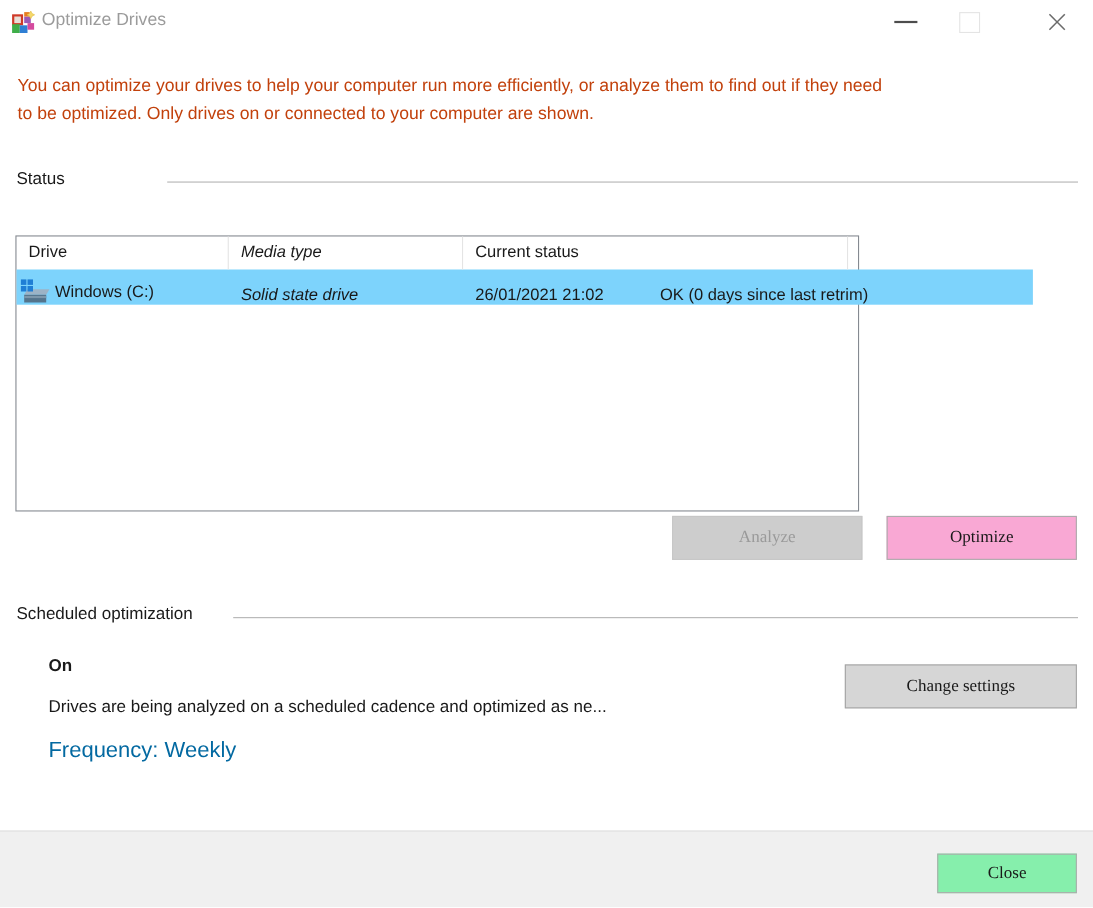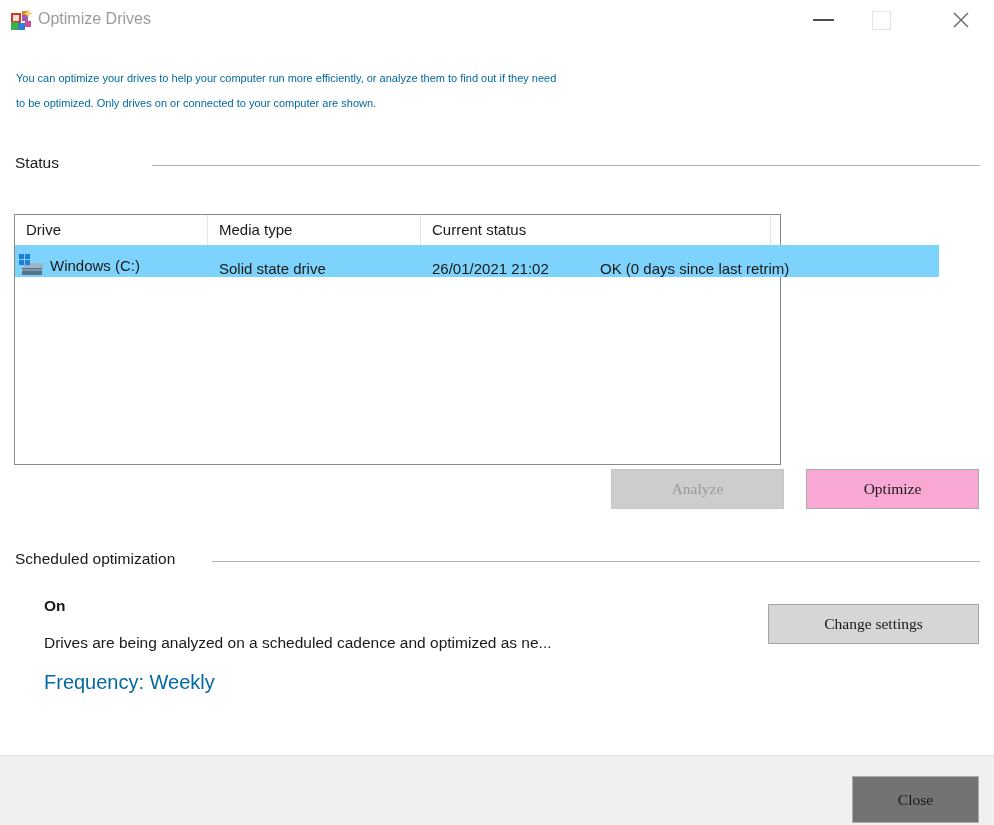--- a/index.html
+++ b/index.html
@@ -12,53 +12,53 @@
   .titlebar{position:absolute;left:0;top:0;width:994px;height:40px;}
   .app-icon{position:absolute;left:10px;top:9px;width:22px;height:22px;}
   .title-text{position:absolute;left:38px;top:10px;font-size:16px;color:#9b9b9b;white-space:nowrap;}
   .winbtn{position:absolute;top:0;width:46px;height:40px;display:flex;align-items:center;justify-content:center;}
   .btn-min{left:800px;}
   .btn-max{left:858px;}
   .btn-close{left:938px;}
   .min-glyph{width:21px;height:2px;background:#4d4d4d;}
   .max-glyph{width:17px;height:17px;border:1px solid #e4e4e4;background:#fff;}
   
-  .desc{position:absolute;left:16px;top:66px;font-size:11px;line-height:25px;color:#0369a1;}
+  .desc{position:absolute;left:16px;top:66px;font-size:16px;line-height:25px;color:#c2410c;}
   
   .sec-heading{position:absolute;font-size:15.5px;color:#191919;white-space:nowrap;}
   .sec-line{position:absolute;height:1px;background:#b3b3b3;}
   
   .listview{
     position:absolute;left:14px;top:214px;width:767px;height:251px;
     border:1px solid #858a91;background:#fff;box-sizing:border-box;
   }
   .lv-header{display:flex;height:30px;}
   .lv-h-cell{
     box-sizing:border-box;border-right:1px solid #e4e4e4;
     font-size:15px;line-height:30px;padding-left:11px;color:#191919;
     white-space:nowrap;overflow:hidden;
   }
-  .c1{width:193px;} .c2{width:213px;} .c3{width:168px;} .c4{width:350px;}
+  .c1{width:193px;} .c2{width:213px;font-style:italic;} .c3{width:168px;} .c4{width:350px;}
   .lv-row{
     display:flex;align-items:flex-end;height:32px;width:924px;
     background:#7dd3fc;font-size:15px;color:#191919;
   }
   .lv-cell{box-sizing:border-box;padding-left:11px;white-space:nowrap;overflow:hidden;}
   .lv-cell.drive{display:flex;align-items:center;padding-left:3px;}
   .drive-icon{width:28px;height:24px;margin-right:4px;flex:0 0 auto;}
   
   .btn{
     position:absolute;box-sizing:border-box;font-size:15.5px;
     display:flex;align-items:center;justify-content:center;
     font-family:Liberation Serif, serif;
   }
   .btn-analyze{left:611px;top:469px;width:173px;height:40px;background:#cdcdcd;border:1px solid #c6c6c6;color:#9a9a9a;}
   .btn-optimize{left:806px;top:469px;width:173px;height:40px;background:#f9a8d4;border:1px solid #acacac;color:#191919;}
   .btn-change{left:768px;top:588px;width:211px;height:40px;background:#d6d6d6;border:1px solid #a5a5a5;color:#191919;margin-top:16px;}
-  .btn-close2{left:852px;top:20px;width:127px;height:47px;background:#737373;border:1px solid #acacac;color:#191919;}
+  .btn-close2{left:852px;top:20px;width:127px;height:36px;background:#86efac;border:1px solid #acacac;color:#191919;}
   
   .sched-state{position:absolute;left:44px;top:597px;font-size:15.5px;font-weight:bold;color:#191919;}
   .sched-desc{position:absolute;left:44px;top:634px;font-size:15.5px;color:#191919;white-space:nowrap;}
   .sched-freq{position:absolute;left:44px;top:671px;font-size:20px;color:#0369a1;white-space:nowrap;}
   
   .footer{
     position:absolute;left:0;top:755px;width:994px;height:70px;
     background:#f0f0f0;border-top:1px solid #e0e0e0;box-sizing:border-box;
   }
 </style>

